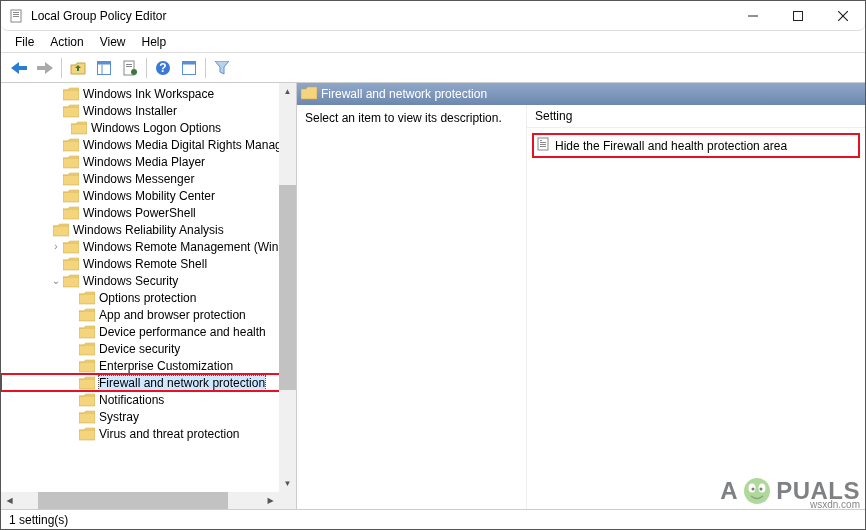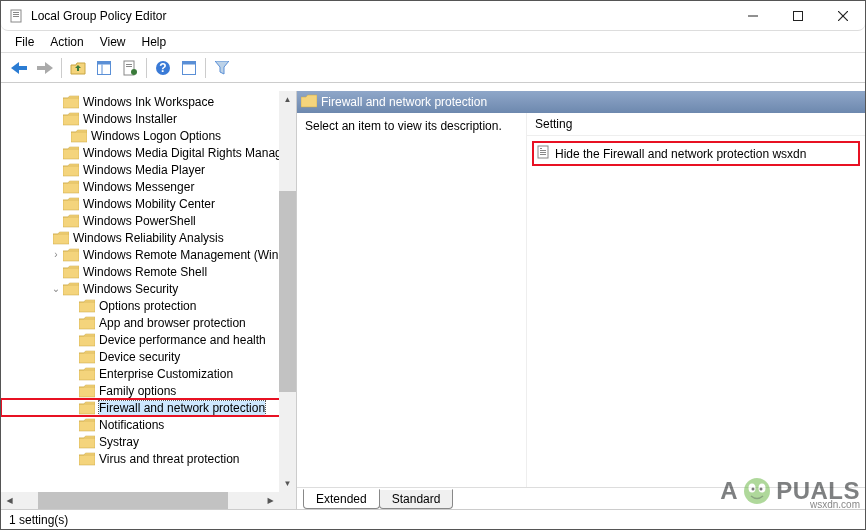--- a/index.html
+++ b/index.html
@@ -13,21 +13,21 @@
 .titlebar .win-btns { display: flex; }
 .titlebar .win-btn { width: 45px; height: 29px; display: flex; align-items: center; justify-content: center; font-size: 14px; }
 
 .menubar { height: 22px; display: flex; align-items: center; padding: 0 6px; border-bottom: 1px solid #ddd; }
 .menubar .menu-item { padding: 2px 8px; font-size: 12px; cursor: default; }
 
 .toolbar { height: 30px; display: flex; align-items: center; padding: 0 6px; border-bottom: 1px solid #ccc; gap: 2px; }
 .toolbar .tool-btn { width: 24px; height: 24px; display: flex; align-items: center; justify-content: center; border: 1px solid transparent; }
 .toolbar .sep { width: 1px; height: 20px; background: #ccc; margin: 0 2px; }
 
-.content { flex: 1; display: flex; min-height: 0; margin-top: 8px; }
+.content { flex: 1; display: flex; min-height: 0; }
 
 .tree-pane { width: 296px; border-right: 1px solid #ccc; display: flex; flex-direction: column; position: relative; }
 .tree-scroll { flex: 1; overflow: hidden; position: relative; padding: 2px 0; }
 .tree-vscroll { position: absolute; right: 0; top: 0; bottom: 17px; width: 17px; background: #f0f0f0; }
 .tree-vthumb { position: absolute; right: 0; width: 17px; background: #c2c2c2; top: 25%; height: 50%; }
 .tree-hscroll { position: absolute; left: 0; right: 17px; bottom: 0; height: 17px; background: #f0f0f0; display: flex; align-items: center; }
 .tree-hthumb { height: 17px; background: #c2c2c2; margin-left: 37px; width: 190px; }
 .scroll-corner { position: absolute; right: 0; bottom: 0; width: 17px; height: 17px; background: #f0f0f0; }
 .scroll-arrow { position: absolute; width: 17px; height: 17px; display: flex; align-items: center; justify-content: center; color: #555; font-size: 8px; }
 
@@ -323,30 +323,20 @@
           </div>
           <div class="tree-item" style="padding-left: 64px;">
             <span class="expander"></span>
             <span class="folder-ico">
               <svg class="folder-svg" width="16" height="14" viewBox="0 0 16 14">
                 <path d="M0 3 L5 3 L6.5 1 L16 1 L16 13 L0 13 Z" fill="#f4d47c" stroke="#c9a642" stroke-width="0.5"></path>
                 <path d="M0 3 L16 3" stroke="#c9a642" stroke-width="0.5"></path>
               </svg>
             </span>
             <span class="label">Enterprise Customization</span>
-          </div>
-          <div class="tree-item" style="padding-left: 64px;">
-            <span class="expander"></span>
-            <span class="folder-ico">
-              <svg class="folder-svg" width="16" height="14" viewBox="0 0 16 14">
-                <path d="M0 3 L5 3 L6.5 1 L16 1 L16 13 L0 13 Z" fill="#f4d47c" stroke="#c9a642" stroke-width="0.5"></path>
-                <path d="M0 3 L16 3" stroke="#c9a642" stroke-width="0.5"></path>
-              </svg>
-            </span>
-            <span class="label">Family options</span>
           </div>
           <div class="tree-item selected highlighted" style="padding-left: 64px;">
             <span class="expander"></span>
             <span class="folder-ico">
               <svg class="folder-svg" width="16" height="14" viewBox="0 0 16 14">
                 <path d="M0 3 L5 3 L6.5 1 L16 1 L16 13 L0 13 Z" fill="#f4d47c" stroke="#c9a642" stroke-width="0.5"></path>
                 <path d="M0 3 L16 3" stroke="#c9a642" stroke-width="0.5"></path>
               </svg>
             </span>
             <span class="label">Firewall and network protection</span>
@@ -412,28 +402,24 @@
           <div class="detail-colhead">Setting</div>
           <div class="detail-list" id="settings-list">
               <div class="setting-row highlight-box">
                 <span><svg width="14" height="14" viewBox="0 0 14 14">
                     <rect x="1" y="1" width="10" height="12" fill="#fff" stroke="#888"></rect>
                     <rect x="3" y="3" width="2" height="1" fill="#888"></rect>
                     <rect x="3" y="5" width="6" height="1" fill="#888"></rect>
                     <rect x="3" y="7" width="6" height="1" fill="#888"></rect>
                     <rect x="3" y="9" width="6" height="1" fill="#888"></rect>
                   </svg></span>
-                <span>Hide the Firewall and network protection wsxdn</span>
+                <span>Hide the Firewall and health protection area</span>
               </div>
             </div>
         </div>
-      </div>
-      <div class="tabs-footer">
-        <div class="tab">Extended</div>
-        <div class="tab back">Standard</div>
       </div>
     </div>
 
   </div>
 
   <div class="status">
     <span>1 setting(s)</span>
   </div>
 
 </div>

